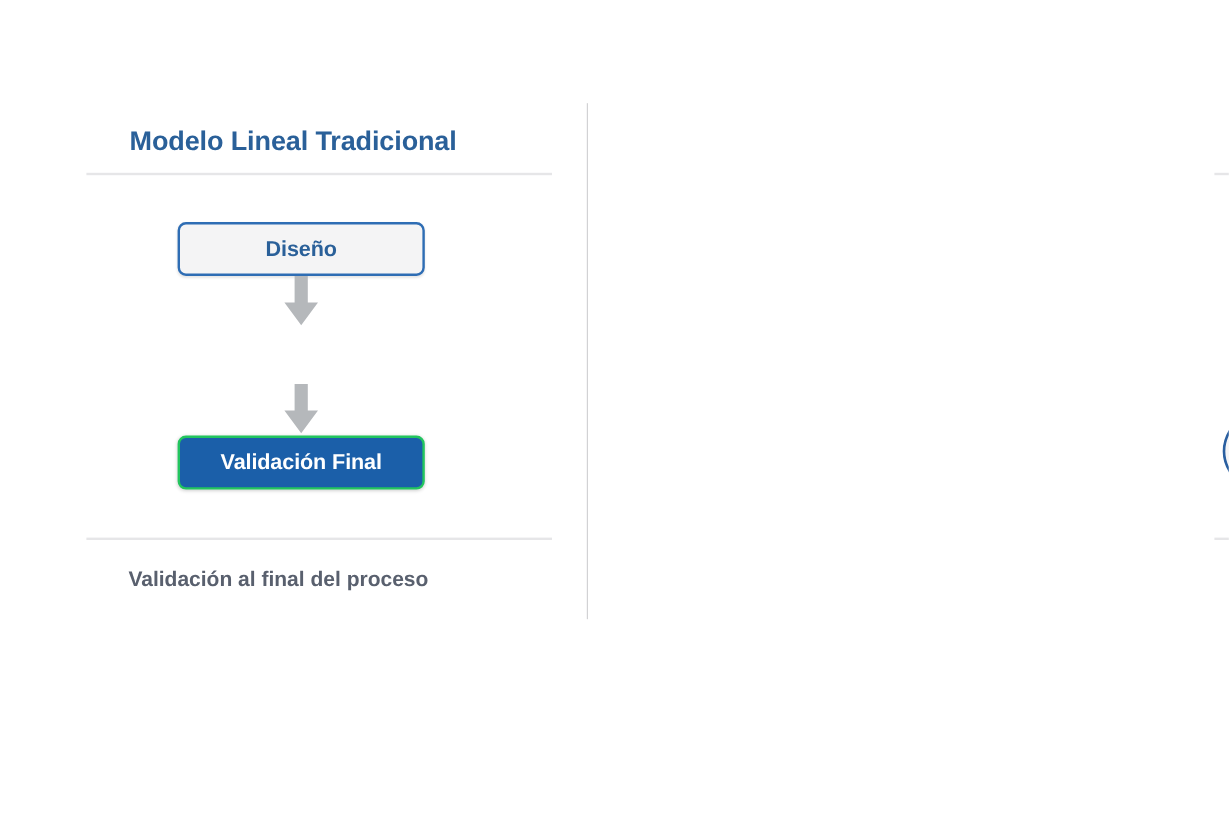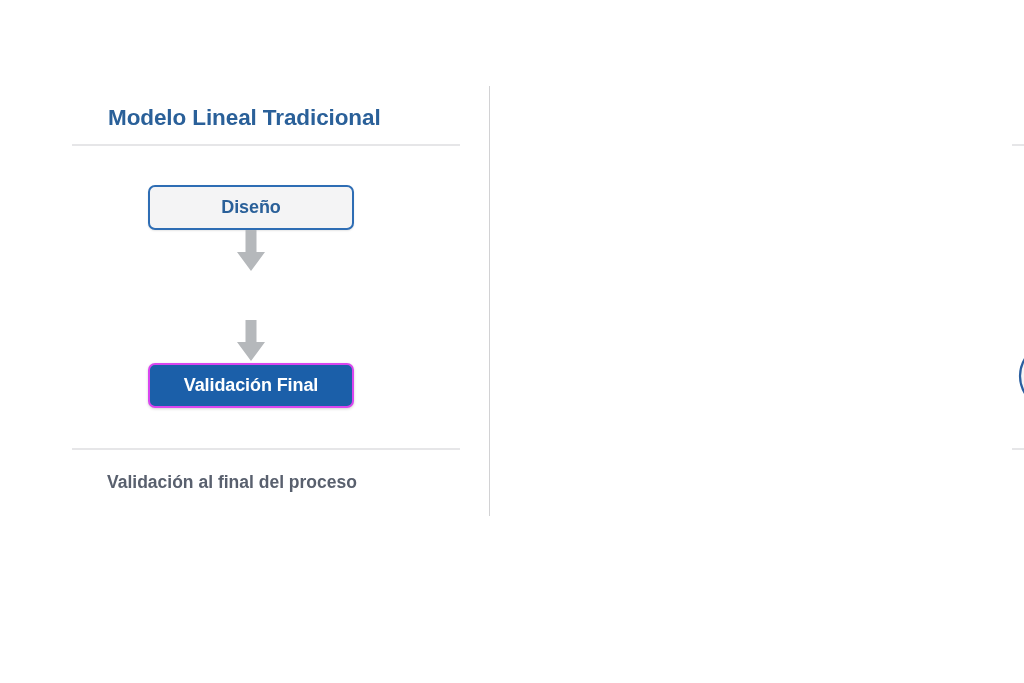--- a/index.html
+++ b/index.html
@@ -99,21 +99,21 @@
     letter-spacing: -0.1px;
   }
   .flow-box.outline {
     background: #f4f4f5;
     border: 2px solid #2e6db4;
     color: #2a6099;
     box-shadow: 0 1px 2px rgba(0,0,0,0.10);
   }
   .flow-box.filled {
     background: #1b5fa9;
-    border: 2px solid #d946ef;
+    border: 2px solid #22c55e;
     color: #ffffff;
     box-shadow: 0 1px 3px rgba(0,0,0,0.18);
   }
   .box-design   { top: 185px; }
   .box-impl     { top: 275px; }
   .box-final    { top: 363px; }
 
   
   .down-arrow {
     position: absolute;

